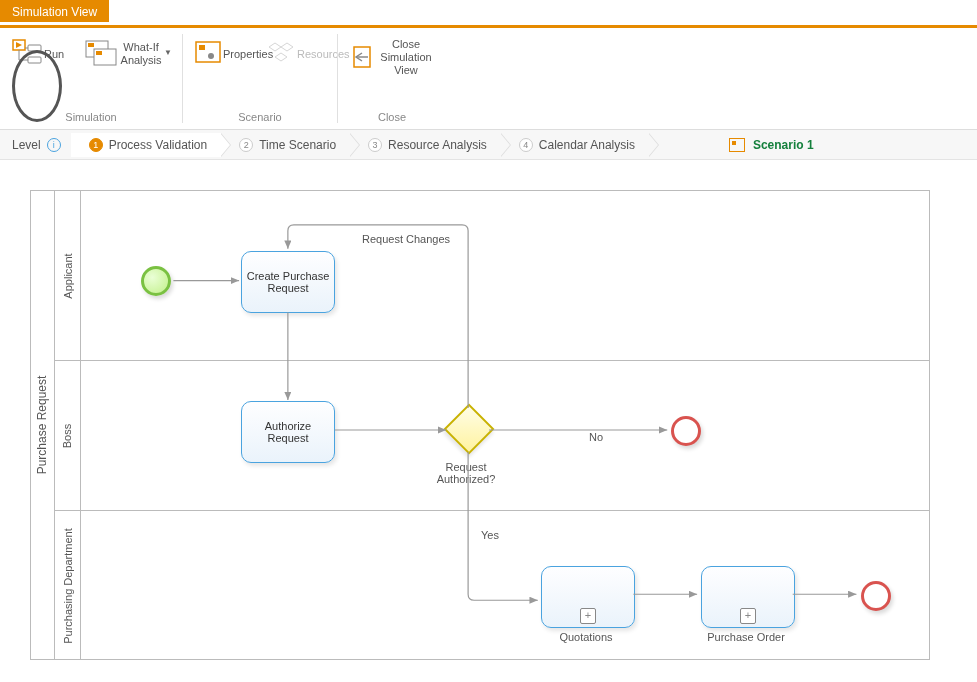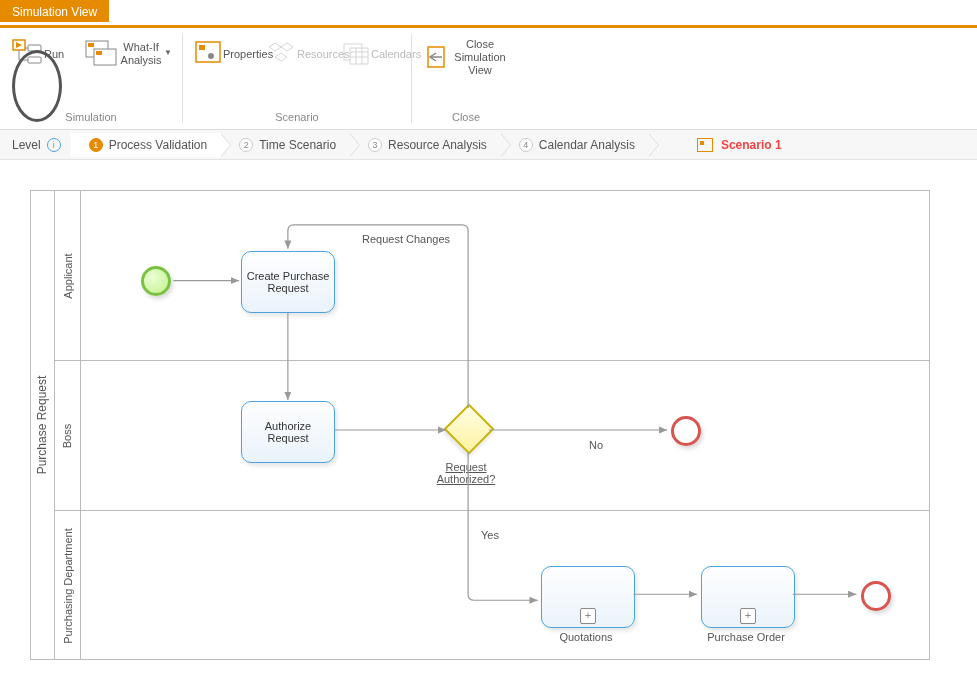--- a/index.html
+++ b/index.html
@@ -26,21 +26,21 @@
   .level-bar { display: flex; align-items: center; height: 30px; background: #f7f7f7; border-bottom: 1px solid #e4e4e4; padding-left: 12px; gap: 0; }
   .level-label { font-size: 12px; color: #555; margin-right: 6px; }
   .info-icon { width:14px; height:14px; border:1px solid #4aa3df; border-radius:50%; color:#4aa3df; font-size:9px; display:inline-flex; align-items:center; justify-content:center; margin-right: 10px;}
   .step { display: flex; align-items: center; height: 24px; position: relative; padding: 0 14px 0 18px; font-size: 12px; color: #555; cursor: pointer; }
   .step .num { display:inline-flex; width:14px; height:14px; border-radius:50%; background:#fff; border:1px solid #ccc; align-items:center; justify-content:center; font-size:9px; margin-right:6px; color:#888;}
   .step.active { background:#fff; }
   .step.active .num { background:#E68A00; color:#fff; border-color:#E68A00;}
   .step::after { content:""; position:absolute; right:-10px; top:0; width:0; height:0; border-top:12px solid transparent; border-bottom:12px solid transparent; border-left:10px solid #ddd; }
   .step::before { content:""; position:absolute; right:-9px; top:0; width:0; height:0; border-top:12px solid transparent; border-bottom:12px solid transparent; border-left:10px solid #f7f7f7; z-index:1;}
   .step.active::before { border-left-color:#fff; }
-  .scenario { margin-left: 48px; display:flex; gap:8px; font-weight:600; color:#ef4444;}
+  .scenario { margin-left: 80px; display:flex; gap:8px; font-weight:600; color:#15803d;}
   .scenario-icon { width:16px; height:14px; border:1px solid #E68A00; position:relative;}
   .scenario-icon::after{content:""; position:absolute; left:2px; top:2px; width:4px; height:4px; background:#E68A00;}
 
   
   .canvas-wrap { padding: 30px 0 0 30px; }
   .diagram { border: 1px solid #bbb; width: 900px; height: 470px; position: relative; background:#fff; }
   .pool-label { position:absolute; left:0; top:0; bottom:0; width:24px; border-right:1px solid #bbb; display:flex; align-items:center; justify-content:center; }
   .pool-label span { transform: rotate(-90deg); white-space:nowrap; font-size:12px; color:#555;}
   .lanes { position:absolute; left:24px; right:0; top:0; bottom:0;}
   .lane { position:absolute; left:0; right:0; border-bottom:1px solid #bbb;}
@@ -122,33 +122,20 @@
       <div class="ribbon-btn disabled">
         <div class="icon-slot">
           <svg width="30" height="28" viewBox="0 0 30 28">
                 <polygon points="8,4 14,8 8,12 2,8" fill="none" stroke="#888"></polygon>
                 <polygon points="20,4 26,8 20,12 14,8" fill="none" stroke="#888"></polygon>
                 <polygon points="14,14 20,18 14,22 8,18" fill="none" stroke="#888"></polygon>
               </svg>
         </div>
         <div class="lbl">Resources</div>
       </div>
-      <div class="ribbon-btn disabled">
-        <div class="icon-slot">
-          <svg width="30" height="28" viewBox="0 0 30 28">
-                <rect x="3" y="5" width="18" height="16" fill="none" stroke="#888"></rect>
-                <rect x="9" y="9" width="18" height="16" fill="#fff" stroke="#888"></rect>
-                <line x1="9" y1="13" x2="27" y2="13" stroke="#888"></line>
-                <line x1="9" y1="18" x2="27" y2="18" stroke="#888"></line>
-                <line x1="15" y1="9" x2="15" y2="25" stroke="#888"></line>
-                <line x1="21" y1="9" x2="21" y2="25" stroke="#888"></line>
-              </svg>
-        </div>
-        <div class="lbl">Calendars</div>
-      </div>
     </div>
     <div class="group-label">Scenario</div>
   </div>
   <div class="ribbon-divider"></div>
   <div class="ribbon-group">
     <div class="ribbon-buttons">
       <div class="ribbon-btn wide">
         <div class="icon-slot">
           <svg width="28" height="28" viewBox="0 0 28 28">
                 <rect x="6" y="4" width="16" height="20" fill="none" stroke="#E68A00" stroke-width="1.5"></rect>
@@ -214,22 +201,22 @@
 
       <div class="lane" style="top:170px; height:150px;">
         <div class="lane-label-cell">
             <span>Boss</span>
           </div>
         <div class="lane-content">
           <div class="node task" style="left:160px; top:40px;">
               <span>Authorize Request</span>
             </div>
           <div class="node gateway" style="left:370px; top:50px;"></div>
-          <div class="caption" style="left:340px; top:100px;text-decoration:underline;">Request Authorized?</div>
-          <div class="caption" style="left:500px; top:78px; width:30px;">No</div>
+          <div class="caption" style="left:340px; top:100px;">Request Authorized?</div>
+          <div class="caption" style="left:500px; top:70px; width:30px;">No</div>
           <div class="node end-event" style="left:590px; top:55px;"></div>
         </div>
       </div>
 
       <div class="lane" style="top:320px; height:150px;">
         <div class="lane-label-cell">
             <span>Purchasing Department</span>
           </div>
         <div class="lane-content">
           <div class="caption" style="left:370px; top:18px; width:30px;margin-left:24px;">Yes</div>

